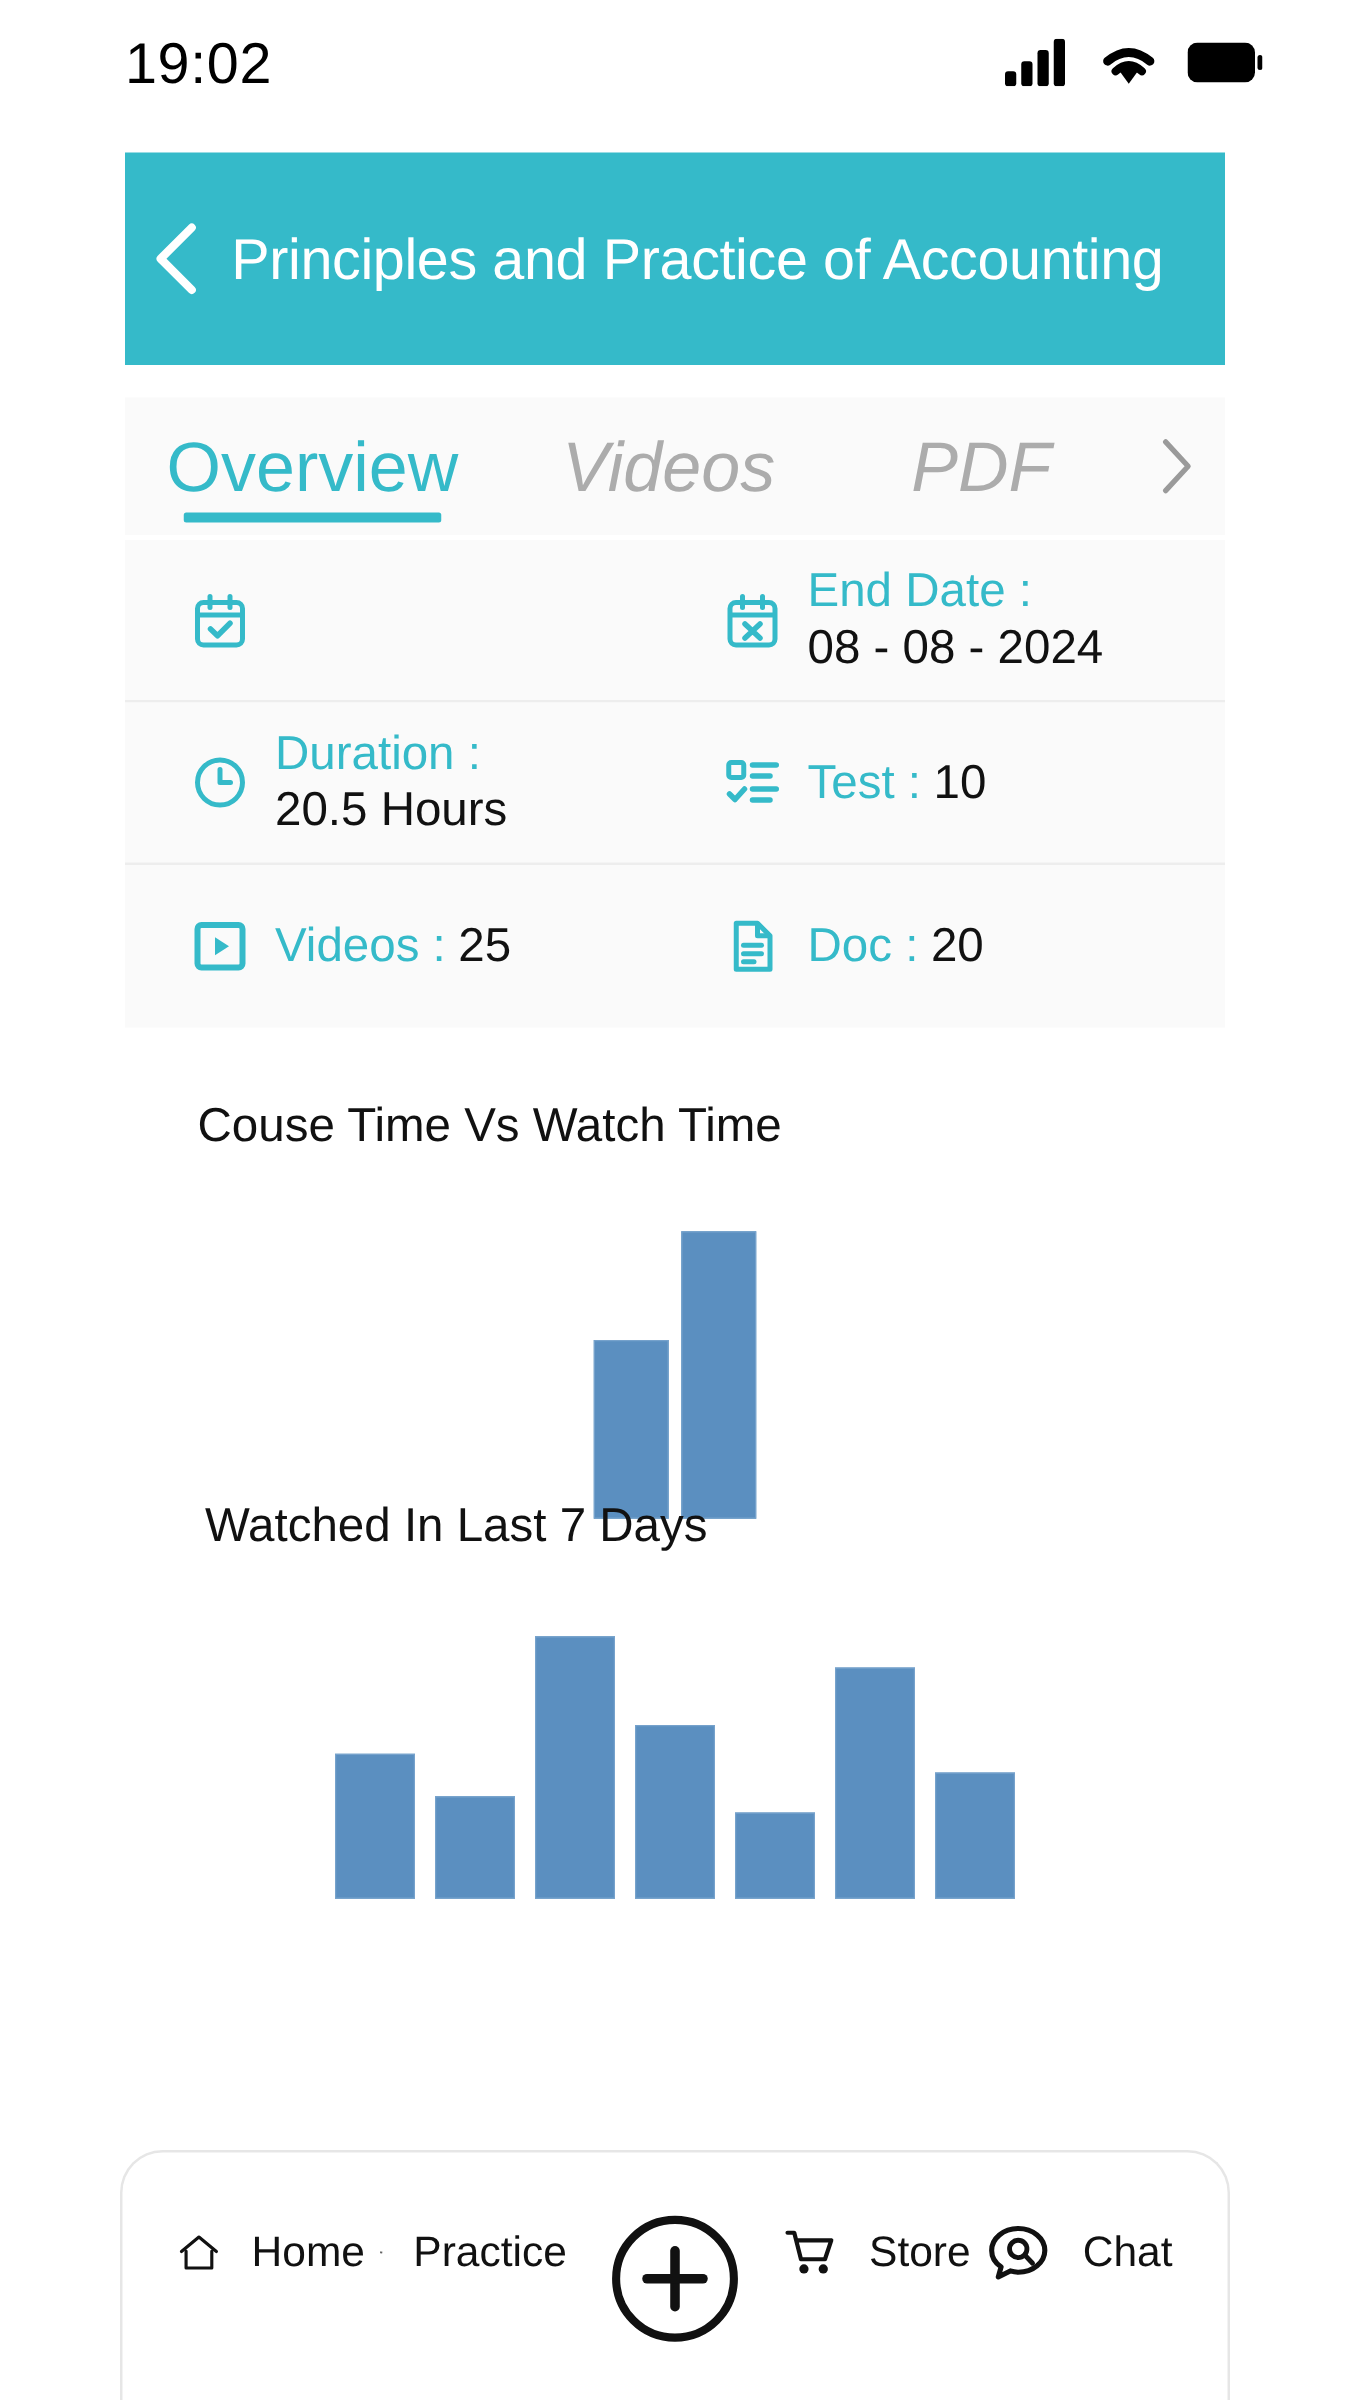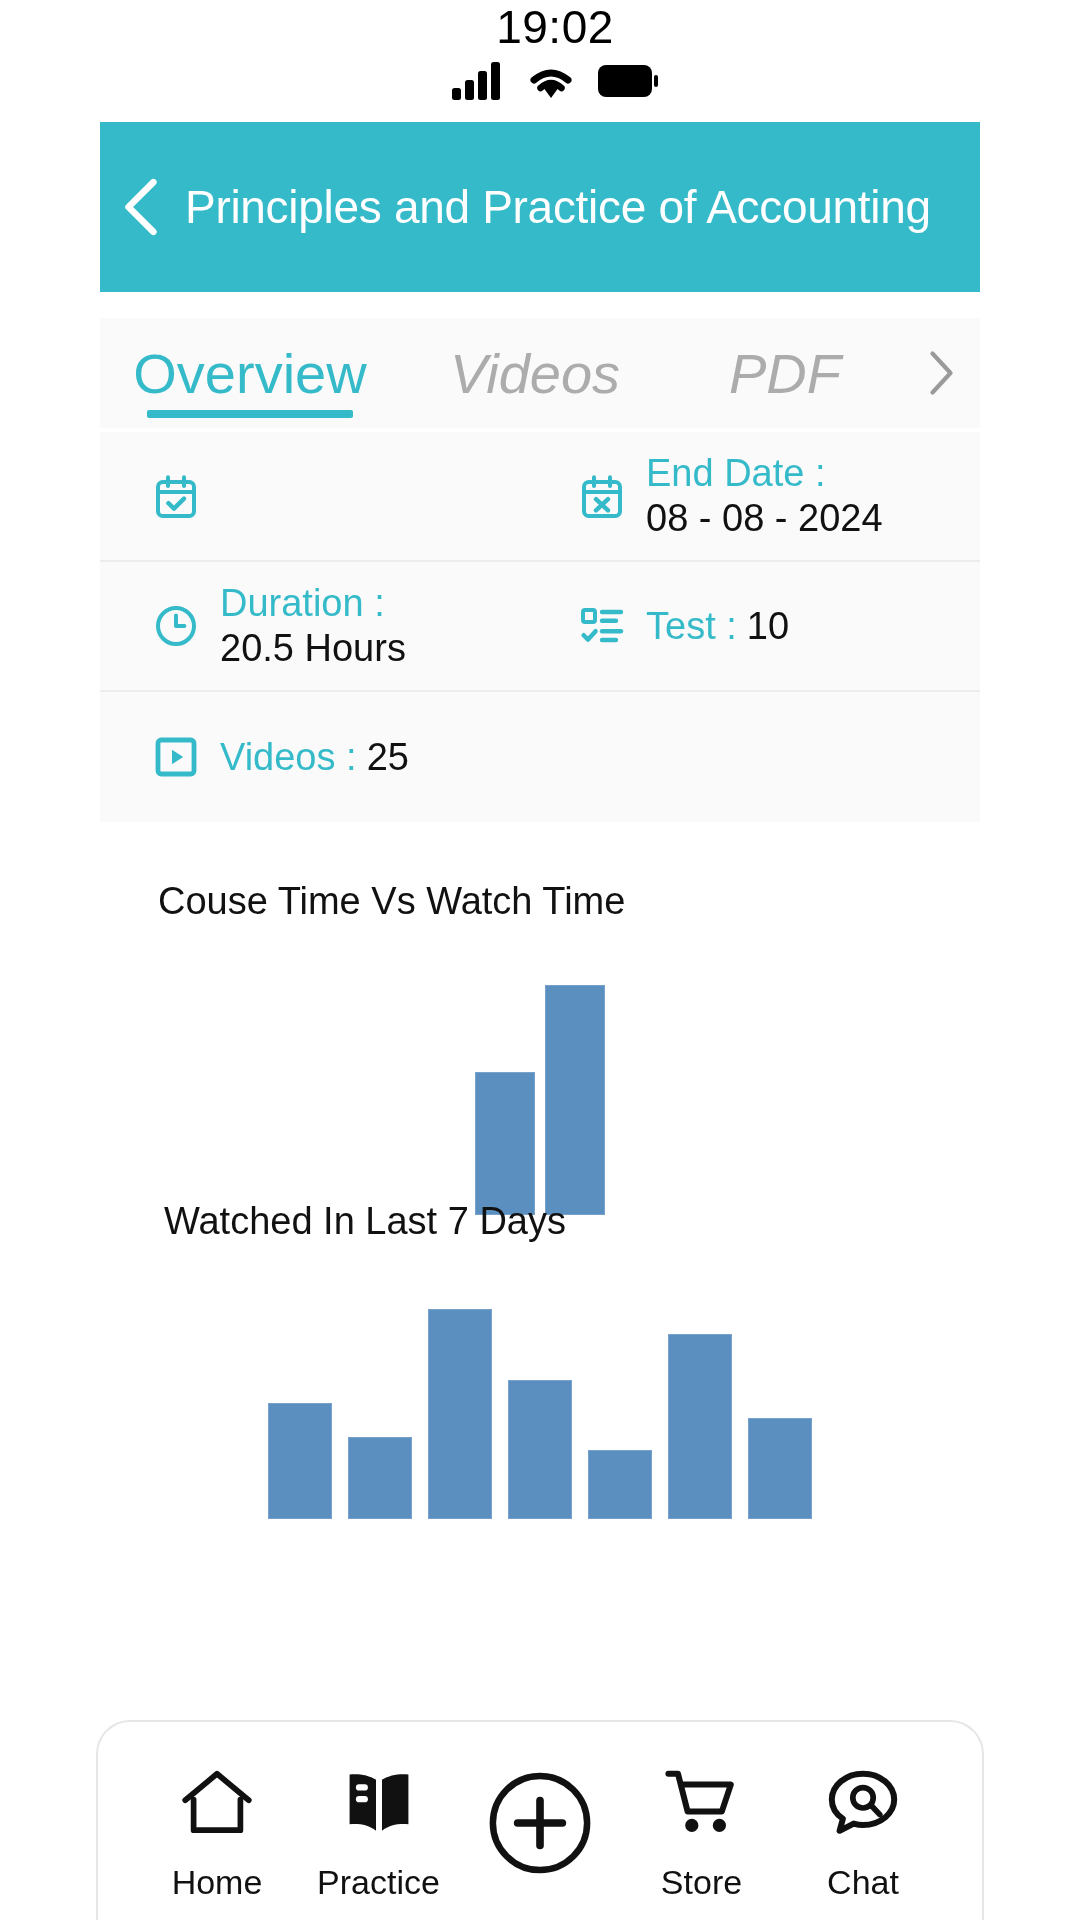--- a/index.html
+++ b/index.html
@@ -9,21 +9,20 @@
     font-family:"Liberation Sans", sans-serif;
     overflow:hidden;
   }
   #app { position:relative; width:1080px; height:1920px; background:#fff; }
 
   
   .statusbar {
     position:absolute; top:0; left:0; width:1080px; height:100px;
     display:flex; align-items:center; justify-content:space-between;
     padding:0 70px 0 100px;
-    flex-direction:column;
   }
   .status-time { font-size:46px; color:#000; letter-spacing:0.5px; }
   .status-icons { display:flex; align-items:center; gap:22px; }
 
   
   .header {
     position:absolute; top:122px; left:100px;
     width:880px; height:170px;
     background:#35BAC9;
     display:flex; align-items:center; padding-left:17px;
@@ -110,21 +109,21 @@
     width:888px; height:200px;
     background:#fff;
     border-top:2px solid #E6E6E6;
     border-left:2px solid #E6E6E6;
     border-right:2px solid #E6E6E6;
     border-radius:34px 34px 0 0;
     display:flex; align-items:flex-start; justify-content:space-between;
     padding:44px 44px 0 44px;
   }
   .nav-item {
-    width:150px; display:flex; flex-direction:column;
+    width:150px; display:flex; flex-direction:row;
     align-items:center; gap:25px;
   }
   .nav-label { font-size:34px; color:#111; }
   .nav-fab { width:150px; display:flex; justify-content:center; padding-top:4px; }
 </style>
 </head>
 <body>
 
 <div id="app">
 
@@ -229,20 +228,33 @@
 
     <div class="card-row last">
       <div class="card-cell">
         <svg class="cell-icon" viewBox="0 0 24 24">
           <rect x="3" y="3.5" width="18" height="17" rx="1.6" fill="none" stroke="#35BAC9" stroke-width="2.4"></rect>
           <path d="M10 8.4 L15.6 12 L10 15.6 Z" fill="#35BAC9"></path>
         </svg>
         <div class="cell-inline">
           <span class="cell-label">Videos :</span>
           <span class="cell-value">25</span>
+        </div>
+      </div>
+      <div class="card-cell right">
+        <svg class="cell-icon" viewBox="0 0 24 24">
+          <path d="M5.5 2.8 H14 L19 7.8 V21.2 H5.5 Z" fill="none" stroke="#35BAC9" stroke-width="2" stroke-linejoin="round"></path>
+          <path d="M14 2.8 V7.8 H19" fill="none" stroke="#35BAC9" stroke-width="2" stroke-linejoin="round"></path>
+          <line x1="8.4" y1="11.6" x2="15.6" y2="11.6" stroke="#35BAC9" stroke-width="2" stroke-linecap="round"></line>
+          <line x1="8.4" y1="15" x2="15.6" y2="15" stroke="#35BAC9" stroke-width="2" stroke-linecap="round"></line>
+          <line x1="8.4" y1="18.2" x2="12.6" y2="18.2" stroke="#35BAC9" stroke-width="2" stroke-linecap="round"></line>
+        </svg>
+        <div class="cell-inline">
+          <span class="cell-label">Doc :</span>
+          <span class="cell-value">20</span>
         </div>
       </div>
     </div>
   </div>
 
   <div class="chart-block" id="chart1">
     <div class="chart-title">Couse Time Vs Watch Time</div>
     <div class="chart-plot">
         <div class="bar" title="Course Time: 62" style="height: 143px; background: rgb(91, 143, 192);"></div>
         <div class="bar" title="Watch Time: 100" style="height: 230px; background: rgb(91, 143, 192);"></div>

